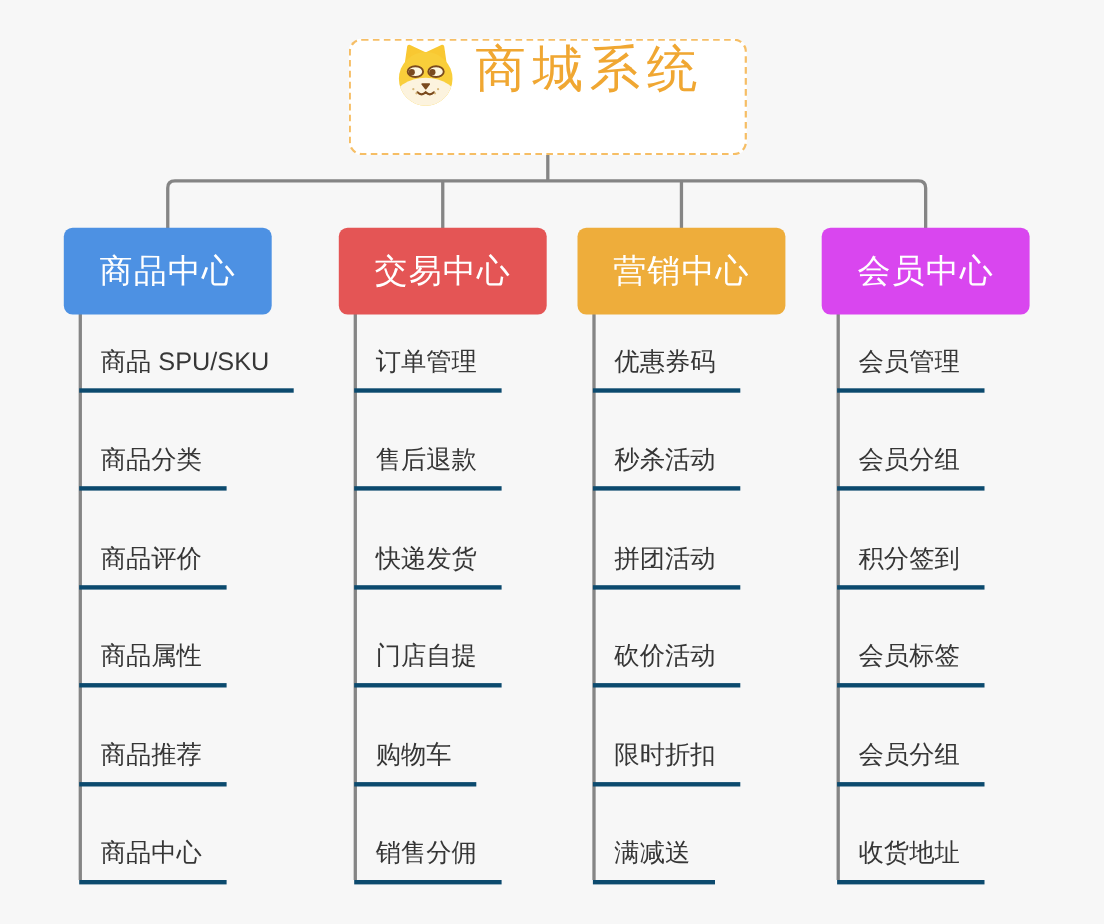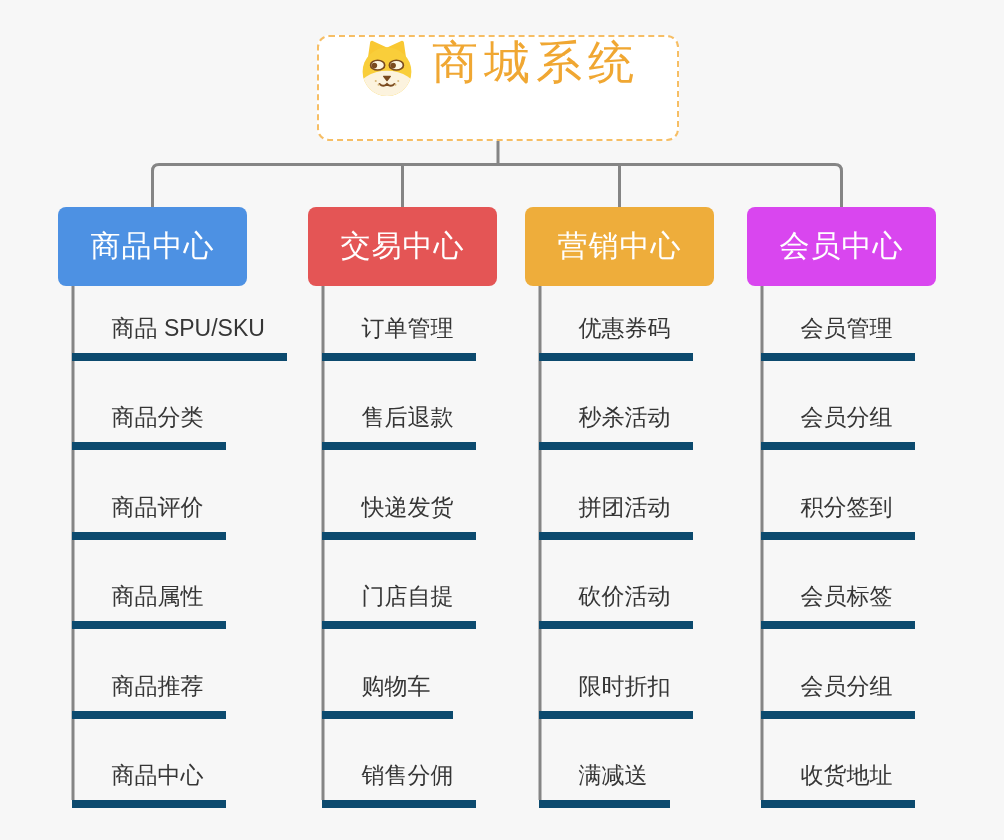--- a/index.html
+++ b/index.html
@@ -57,22 +57,22 @@
     white-space: nowrap;
     z-index: 2;
   }
   .leaf {
     position: absolute;
     display: inline-block;
     white-space: nowrap;
     font-size: 23px;
     line-height: 34px;
     color: #363636;
-    padding: 0 22px 8px 40px;
-    border-bottom: 8px solid #0c4a6e;
+    padding: 0 22px 8px 20px;
+    border-bottom: 4px solid #0c4a6e;
     z-index: 2;
   }
 </style>
 </head>
 <body>
 
 <div class="canvas">
 
   <svg class="connectors" viewBox="0 0 1004 840" xmlns="http://www.w3.org/2000/svg">
     <g fill="none" stroke="#858585" stroke-width="3">

